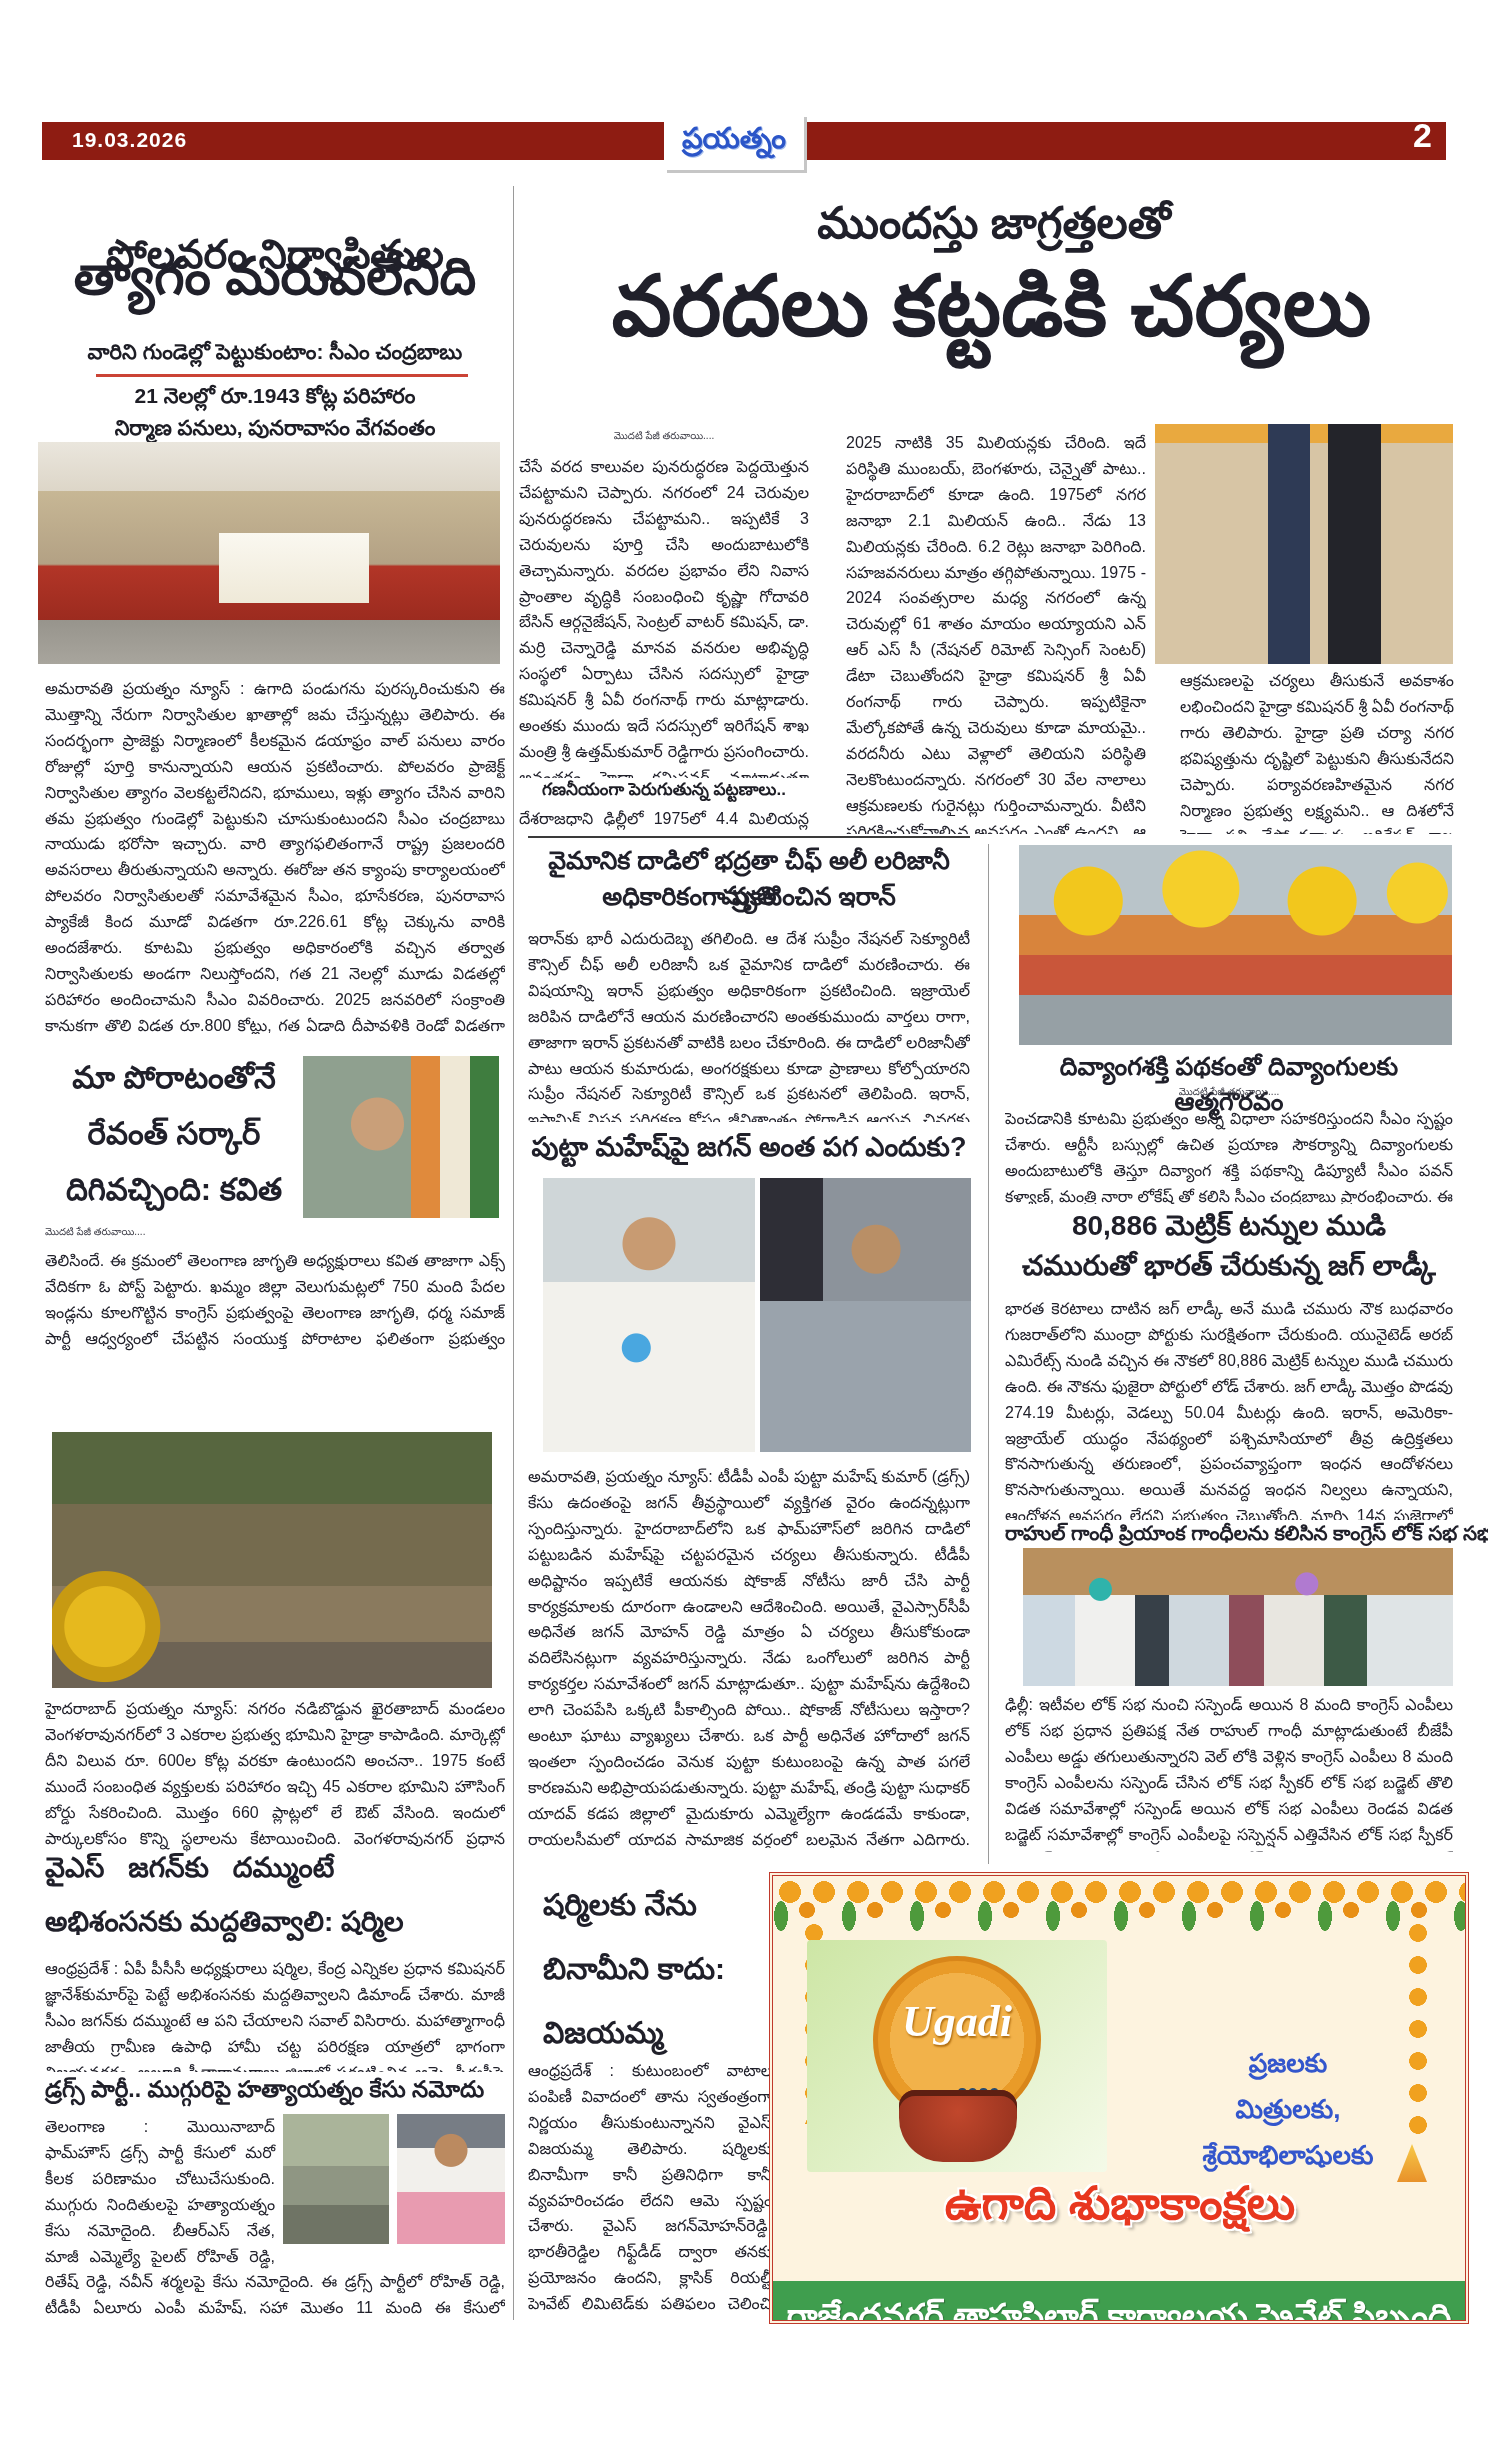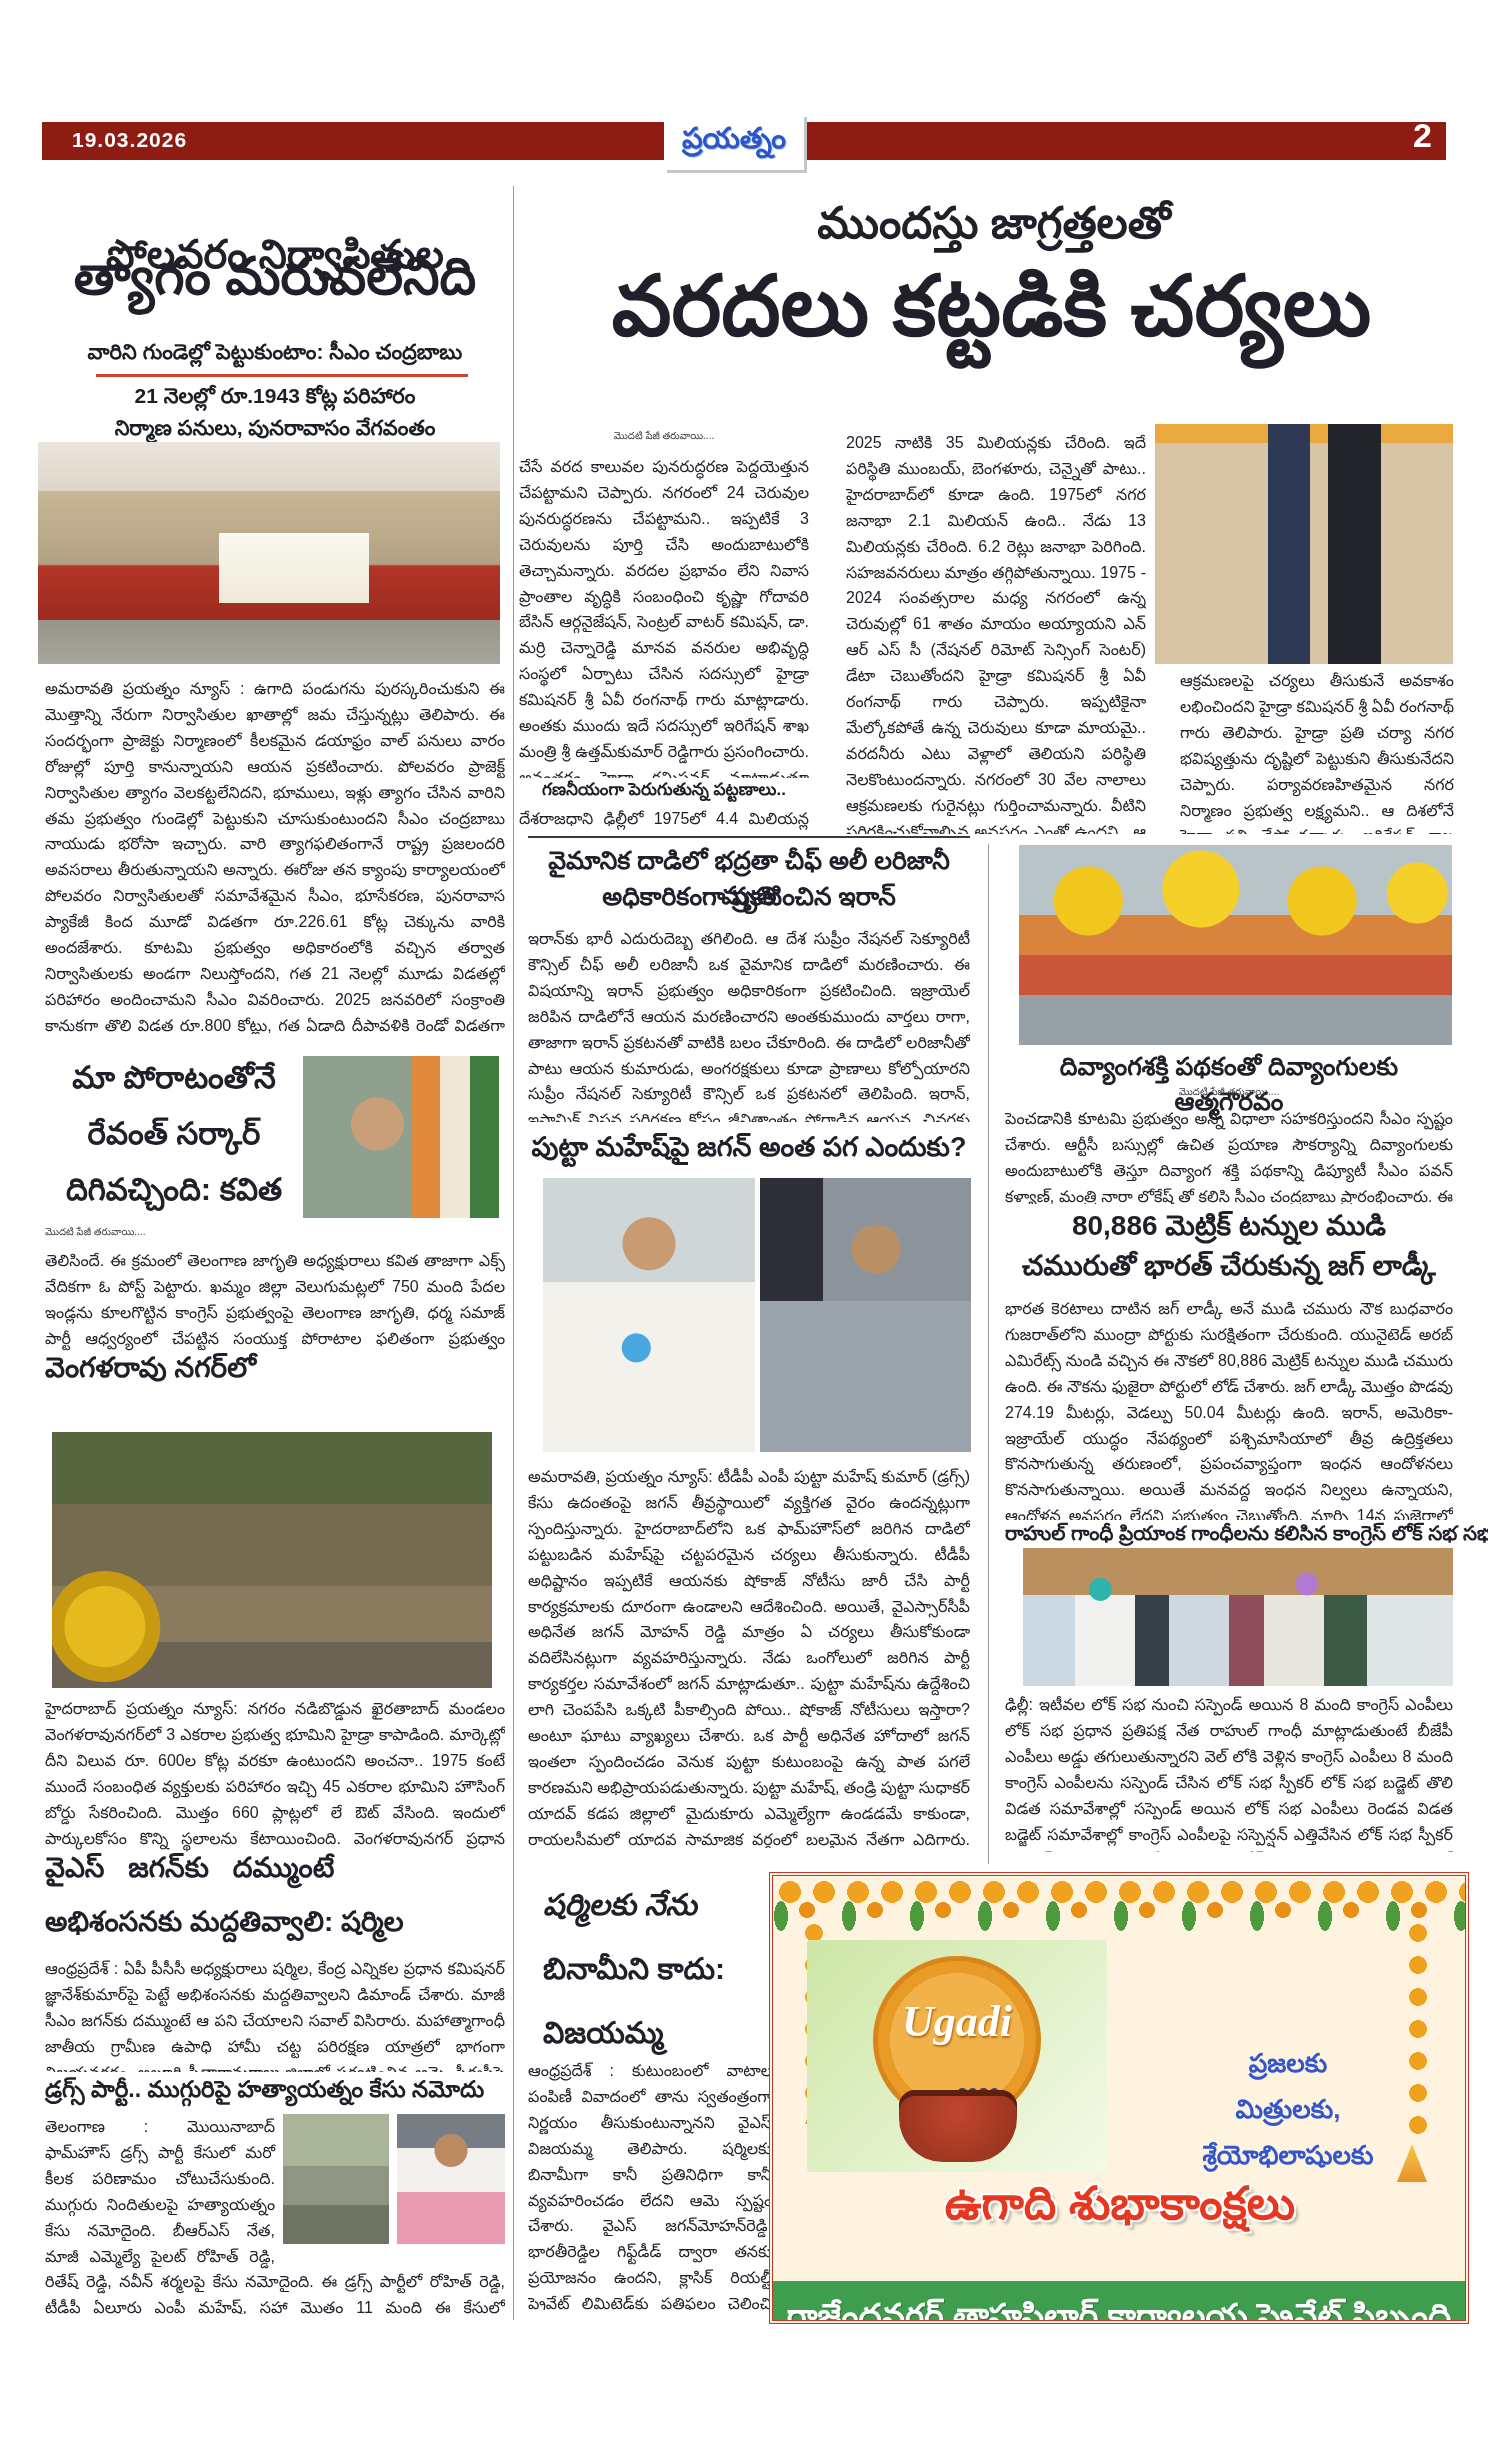--- a/index.html
+++ b/index.html
@@ -107,21 +107,20 @@
   <div class="photo ph-pol" style="left:38px;top:442px;width:462px;height:222px;"></div>
   <div class="abs body-text" style="left:45px;top:676px;width:460px;height:358px;">అమరావతి ప్రయత్నం న్యూస్ : ఉగాది పండుగను పురస్కరించుకుని ఈ మొత్తాన్ని నేరుగా నిర్వాసితుల ఖాతాల్లో జమ చేస్తున్నట్లు తెలిపారు. ఈ సందర్భంగా ప్రాజెక్టు నిర్మాణంలో కీలకమైన డయాఫ్రం వాల్ పనులు వారం రోజుల్లో పూర్తి కానున్నాయని ఆయన ప్రకటించారు. పోలవరం ప్రాజెక్ట్ నిర్వాసితుల త్యాగం వెలకట్టలేనిదని, భూములు, ఇళ్లు త్యాగం చేసిన వారిని తమ ప్రభుత్వం గుండెల్లో పెట్టుకుని చూసుకుంటుందని సీఎం చంద్రబాబు నాయుడు భరోసా ఇచ్చారు. వారి త్యాగఫలితంగానే రాష్ట్ర ప్రజలందరి అవసరాలు తీరుతున్నాయని అన్నారు. ఈరోజు తన క్యాంపు కార్యాలయంలో పోలవరం నిర్వాసితులతో సమావేశమైన సీఎం, భూసేకరణ, పునరావాస ప్యాకేజీ కింద మూడో విడతగా రూ.226.61 కోట్ల చెక్కును వారికి అందజేశారు. కూటమి ప్రభుత్వం అధికారంలోకి వచ్చిన తర్వాత నిర్వాసితులకు అండగా నిలుస్తోందని, గత 21 నెలల్లో మూడు విడతల్లో పరిహారం అందించామని సీఎం వివరించారు. 2025 జనవరిలో సంక్రాంతి కానుకగా తొలి విడత రూ.800 కోట్లు, గత ఏడాది దీపావళికి రెండో విడతగా రూ.916 కోట్లు, తాజాగా ఉగాది సందర్భంగా మూడో విడతగా రూ.226.6 కోట్లు జమ చేశామని తెలిపారు. ఈ 21 నెలల కాలంలో మొత్తంగా 26,149 మంది నిర్వాసితులకు రూ.1943 కోట్లు చెల్లించినట్లు స్పష్టం చేశారు. నిర్వాసితుల సంక్షేమం కోసమే రంపచోడవరం నియోజకవర్గాన్ని పోలవరం జిల్లాగా ఏర్పాటు చేశామని గుర్తుచేశారు. గత పాలకుల నిర్లక్ష్యం, అనాలోచిత నిర్ణయాల వల్లే డయాఫ్రం వాల్ తీవ్రంగా దెబ్బతిన్నదని ముఖ్యమంత్రి ఆవేదన వ్యక్తం చేశారు. ఇప్పుడు నిపుణులతో అధ్యయనం చేయించి, సుమారు రూ.1000 కోట్లతో కొత్త డయాఫ్రం వాల్‌ను నిర్మిస్తున్నట్లు చెప్పారు. గత ప్రభుత్వ చేతగానితనం వల్లే పోలవరం ప్రాజెక్టు 6-7 ఏళ్లు ఆలస్యమైందని, కాంట్రాక్టర్లను మార్చకుండా ఉంటే ఇప్పటికే పూర్తయ్యేదని విమర్శించారు.</div>
 
   <div class="abs headline center" style="left:45px;top:1060px;width:258px;font-size:31px;">మా పోరాటంతోనే</div>
   <div class="abs headline center" style="left:45px;top:1116px;width:258px;font-size:31px;">రేవంత్ సర్కార్</div>
   <div class="abs headline center" style="left:45px;top:1172px;width:258px;font-size:31px;">దిగివచ్చింది: కవిత</div>
   <div class="photo ph-kavitha" style="left:303px;top:1056px;width:196px;height:162px;"></div>
   <div class="abs cont-line" style="left:45px;top:1226px;">మొదటి పేజీ తరువాయి....</div>
   <div class="abs body-text" style="left:45px;top:1248px;width:460px;height:106px;">తెలిసిందే. ఈ క్రమంలో తెలంగాణ జాగృతి అధ్యక్షురాలు కవిత తాజాగా ఎక్స్ వేదికగా ఓ పోస్ట్ పెట్టారు. ఖమ్మం జిల్లా వెలుగుమట్లలో 750 మంది పేదల ఇండ్లను కూలగొట్టిన కాంగ్రెస్ ప్రభుత్వంపై తెలంగాణ జాగృతి, ధర్మ సమాజ్ పార్టీ ఆధ్వర్యంలో చేపట్టిన సంయుక్త పోరాటాల ఫలితంగా ప్రభుత్వం దిగివచ్చింది. ఇందు కోల్పోయిన వారిలో 411 మందికి పట్టాలు ఇస్తామని ప్రకటించింది. అందరికీ న్యాయం జరిగేందుకు నిజ నిర్ధారణ కమిటీ ఏర్పాటు చేసినట్లు కవిత స్పష్టం చేశారు.</div>
 
-  <div class="abs headline" style="left:45px;top:1352px;width:460px;font-size:28px;">వెంగళరావు నగర్‌లో</div>
   <div class="photo ph-demo" style="left:52px;top:1432px;width:440px;height:256px;"></div>
   <div class="abs body-text" style="left:45px;top:1696px;width:460px;height:158px;">హైదరాబాద్ ప్రయత్నం న్యూస్: నగరం నడిబొడ్డున ఖైరతాబాద్ మండలం వెంగళరావునగర్‌లో 3 ఎకరాల ప్రభుత్వ భూమిని హైడ్రా కాపాడింది. మార్కెట్లో దీని విలువ రూ. 600ల కోట్ల వరకూ ఉంటుందని అంచనా.. 1975 కంటే ముందే సంబంధిత వ్యక్తులకు పరిహారం ఇచ్చి 45 ఎకరాల భూమిని హౌసింగ్ బోర్డు సేకరించింది. మొత్తం 660 ప్లాట్లలో లే ఔట్ వేసింది. ఇందులో పార్కులకోసం కొన్ని స్థలాలను కేటాయించింది. వెంగళరావునగర్ ప్రధాన రహదారికి ఆనుకుని ప్రజావసరాలకోసం 5 ఎకరాల స్థలాన్ని ఖాళీగా ఉంచింది. ఇందులో ఇప్పటికే 2 ఎకరాల వరకూ ఆక్రమణలు జరిగి శాశ్వత కట్టడాలు వచ్చాయి. వాటి జోలికి వెళ్లకుండా మిగిలి ఉన్న 3 ఎకరాల ప్రభుత్వ భూమిని.</div>
 
   <div class="abs headline" style="left:45px;top:1852px;width:460px;font-size:28px;word-spacing:16px;">వైఎస్ జగన్‌కు దమ్ముంటే</div>
   <div class="abs headline" style="left:45px;top:1906px;width:460px;font-size:28px;">అభిశంసనకు మద్దతివ్వాలి: షర్మిల</div>
   <div class="abs body-text" style="left:45px;top:1956px;width:460px;height:116px;">ఆంధ్రప్రదేశ్ : ఏపీ పీసీసీ అధ్యక్షురాలు షర్మిల, కేంద్ర ఎన్నికల ప్రధాన కమిషనర్ జ్ఞానేశ్‌కుమార్‌పై పెట్టే అభిశంసనకు మద్దతివ్వాలని డిమాండ్ చేశారు. మాజీ సీఎం జగన్‌కు దమ్ముంటే ఆ పని చేయాలని సవాల్ విసిరారు. మహాత్మాగాంధీ జాతీయ గ్రామీణ ఉపాధి హామీ చట్ట పరిరక్షణ యాత్రలో భాగంగా విజయనగరం, అల్లూరి సీతారామరాజు జిల్లాల్లో పర్యటించిన ఆమె, సీఈసీపై అభిశంసనకు మద్దతుగా వైఎస్సార్‌సీపీ ఎంపీలు ఇండియా కూటమితో కలిసి సంతకాలు పెట్టాలని కోరారు.</div>
 
   <div class="abs headline" style="left:45px;top:2076px;width:460px;font-size:23px;">డ్రగ్స్ పార్టీ.. ముగ్గురిపై హత్యాయత్నం కేసు నమోదు</div>
   <div class="abs body-text drugs-body" style="left:45px;top:2114px;width:460px;height:200px;">
     <div class="fl photo ph-accused" style="position:relative;width:108px;height:130px;"></div>
@@ -142,21 +141,21 @@
 
   <div class="abs headline center" style="left:528px;top:846px;width:442px;font-size:25px;">వైమానిక దాడిలో భద్రతా చీఫ్ అలీ లరిజానీ మృతి</div>
   <div class="abs headline center" style="left:528px;top:882px;width:442px;font-size:25px;">అధికారికంగా ప్రకటించిన ఇరాన్</div>
   <div class="abs body-text" style="left:528px;top:926px;width:442px;height:196px;">ఇరాన్‌కు భారీ ఎదురుదెబ్బ తగిలింది. ఆ దేశ సుప్రీం నేషనల్ సెక్యూరిటీ కౌన్సిల్ చీఫ్ అలీ లరిజానీ ఒక వైమానిక దాడిలో మరణించారు. ఈ విషయాన్ని ఇరాన్ ప్రభుత్వం అధికారికంగా ప్రకటించింది. ఇజ్రాయెల్ జరిపిన దాడిలోనే ఆయన మరణించారని అంతకుముందు వార్తలు రాగా, తాజాగా ఇరాన్ ప్రకటనతో వాటికి బలం చేకూరింది. ఈ దాడిలో లరిజానీతో పాటు ఆయన కుమారుడు, అంగరక్షకులు కూడా ప్రాణాలు కోల్పోయారని సుప్రీం నేషనల్ సెక్యూరిటీ కౌన్సిల్ ఒక ప్రకటనలో తెలిపింది. ఇరాన్, ఇస్లామిక్ విప్లవ పరిరక్షణ కోసం జీవితాంతం పోరాడిన ఆయన, చివరకు తన చిరకాల ఆకాంక్షను నెరవేర్చుకున్నారు. వైరి పీడనలకు సమాధానమిచ్చి సేవలోనే అమరత్వాన్ని పొందారు అని కౌన్సిల్ ఆయన మరణంపై విడుదల చేసిన ప్రకటనలో కొనియాడింది. లరిజానీ మరణంతో పశ్చిమాసియాలో ఇప్పటికే నెలకొన్న ఉద్రిక్తతలు మరింత తీవ్రమయ్యే అవకాశం ఉందని అంతర్జాతీయ విశ్లేషకులు అభిప్రాయపడుతున్నారు.</div>
 
   <div class="abs headline center" style="left:528px;top:1132px;width:442px;font-size:27px;">పుట్టా మహేష్‌పై జగన్ అంత పగ ఎందుకు?</div>
   <div class="photo ph-jagan" style="left:543px;top:1178px;width:212px;height:274px;"></div>
   <div class="photo ph-mahesh" style="left:760px;top:1178px;width:211px;height:274px;"></div>
   <div class="abs body-text" style="left:528px;top:1464px;width:442px;height:384px;">అమరావతి, ప్రయత్నం న్యూస్: టీడీపీ ఎంపీ పుట్టా మహేష్ కుమార్ (డ్రగ్స్) కేసు ఉదంతంపై జగన్ తీవ్రస్థాయిలో వ్యక్తిగత వైరం ఉందన్నట్లుగా స్పందిస్తున్నారు. హైదరాబాద్‌లోని ఒక ఫామ్‌హౌస్‌లో జరిగిన దాడిలో పట్టుబడిన మహేష్‌పై చట్టపరమైన చర్యలు తీసుకున్నారు. టీడీపీ అధిష్టానం ఇప్పటికే ఆయనకు షోకాజ్ నోటీసు జారీ చేసి పార్టీ కార్యక్రమాలకు దూరంగా ఉండాలని ఆదేశించింది. అయితే, వైఎస్సార్‌సీపీ అధినేత జగన్ మోహన్ రెడ్డి మాత్రం ఏ చర్యలు తీసుకోకుండా వదిలేసినట్లుగా వ్యవహరిస్తున్నారు. నేడు ఒంగోలులో జరిగిన పార్టీ కార్యకర్తల సమావేశంలో జగన్ మాట్లాడుతూ.. పుట్టా మహేష్‌ను ఉద్దేశించి లాగి చెంపపేసి ఒక్కటి పీకాల్సింది పోయి.. షోకాజ్ నోటీసులు ఇస్తారా? అంటూ ఘాటు వ్యాఖ్యలు చేశారు. ఒక పార్టీ అధినేత హోదాలో జగన్ ఇంతలా స్పందించడం వెనుక పుట్టా కుటుంబంపై ఉన్న పాత పగలే కారణమని అభిప్రాయపడుతున్నారు. పుట్టా మహేష్, తండ్రి పుట్టా సుధాకర్ యాదవ్ కడప జిల్లాలో మైదుకూరు ఎమ్మెల్యేగా ఉండడమే కాకుండా, రాయలసీమలో యాదవ సామాజిక వర్గంలో బలమైన నేతగా ఎదిగారు. జగన్ సొంత జిల్లా కడపలో దశాబ్దాలుగా ఉన్న వైఎస్ ఆధిపత్యానికి, పుట్టా కుటుంబం గండికొట్టడం జగన్‌కు మింగుడుపడడం లేదని ఆయన మాటల్లోనే కనిపిస్తోంది. ముఖ్యంగా కడప జిల్లాలో యాదవ వర్గాన్ని సంఘటితం చేస్తూ వైఎస్ కుటుంబానికి పుట్టా సుధాకర్ యాదవ్ సూటిగా నిలిచారు. ఈ క్రమంలోనే కుమారుడు పుట్టా మహేష్ కేసులో ఇరుక్కోవడాన్ని సాకుగా తీసుకుని, తన రాజకీయ ప్రత్యర్థి కుటుంబాన్ని వ్యూహాత్మకంగా దెబ్బతీయాలని జగన్ ప్రయత్నిస్తున్నట్లు కనిపిస్తోంది. మొత్తం మీద పుట్టా మహేష్ ఉదంతం ద్వారా కడప రాజకీయాల్లో యాదవ వర్గం వైఎస్‌కు చెక్ పెట్టిందన్న ఆగ్రహం కనిపిస్తోందన్న అభిప్రాయం వినిపిస్తోంది.</div>
 
-  <div class="abs headline" style="left:543px;top:1888px;width:232px;font-size:30px;font-style:italic;">షర్మిలకు నేను</div>
+  <div class="abs headline" style="left:543px;top:1888px;width:232px;font-size:30px;">షర్మిలకు నేను</div>
   <div class="abs headline" style="left:543px;top:1952px;width:232px;font-size:30px;">బినామీని కాదు:</div>
   <div class="abs headline" style="left:543px;top:2016px;width:232px;font-size:30px;">విజయమ్మ</div>
   <div class="abs body-text" style="left:528px;top:2058px;width:244px;height:252px;">ఆంధ్రప్రదేశ్ : కుటుంబంలో వాటాల పంపిణీ వివాదంలో తాను స్వతంత్రంగా నిర్ణయం తీసుకుంటున్నానని వైఎస్ విజయమ్మ తెలిపారు. షర్మిలకు బినామీగా కానీ ప్రతినిధిగా కానీ వ్యవహరించడం లేదని ఆమె స్పష్టం చేశారు. వైఎస్ జగన్‌మోహన్‌రెడ్డి, భారతీరెడ్డిల గిఫ్ట్‌డీడ్ ద్వారా తనకు ప్రయోజనం ఉందని, క్లాసిక్ రియల్టీ ప్రైవేట్ లిమిటెడ్‌కు ప్రతిఫలం చెల్లించి వాటాల కొనుగోలు ఒప్పందం చేసుకున్నానని తెలిపారు. ఈ పత్రాలను ఎవరూ తిరస్కరించలేరని, జగన్ కూడా తోసిపుచ్చలేడని, ప్రేమను నిరాకరించలేడని చెప్పారు.</div>
 
   <div class="photo ph-umb" style="left:1019px;top:845px;width:433px;height:200px;"></div>
   <div class="abs headline center" style="left:1005px;top:1052px;width:448px;font-size:25px;">దివ్యాంగశక్తి పథకంతో దివ్యాంగులకు ఆత్మగౌరవం</div>
   <div class="abs cont-line center" style="left:1005px;top:1086px;width:448px;">మొదటి పేజీ తరువాయి....</div>
   <div class="abs body-text" style="left:1005px;top:1106px;width:448px;height:98px;">పెంచడానికి కూటమి ప్రభుత్వం అన్ని విధాలా సహకరిస్తుందని సీఎం స్పష్టం చేశారు. ఆర్టీసీ బస్సుల్లో ఉచిత ప్రయాణ సౌకర్యాన్ని దివ్యాంగులకు అందుబాటులోకి తెస్తూ దివ్యాంగ శక్తి పథకాన్ని డిప్యూటీ సీఎం పవన్ కళ్యాణ్, మంత్రి నారా లోకేష్ తో కలిసి సీఎం చంద్రబాబు ప్రారంభించారు. ఈ పథకం ద్వారా ఏపీఎస్ ఆర్టీసీలోని సిటీ ఆర్డినరీ, మెట్రో ఎక్స్‌ప్రెస్, పల్లె వెలుగు, అల్ట్రా పల్లెవెలుగు, ఎక్స్‌ప్రెస్ బస్సుల్లో దివ్యాంగులకు ఉచిత ప్రయాణ సౌకర్యాన్ని కల్పించారు.</div>
 
   <div class="abs headline center" style="left:1005px;top:1210px;width:448px;font-size:28px;">80,886 మెట్రిక్ టన్నుల ముడి</div>

